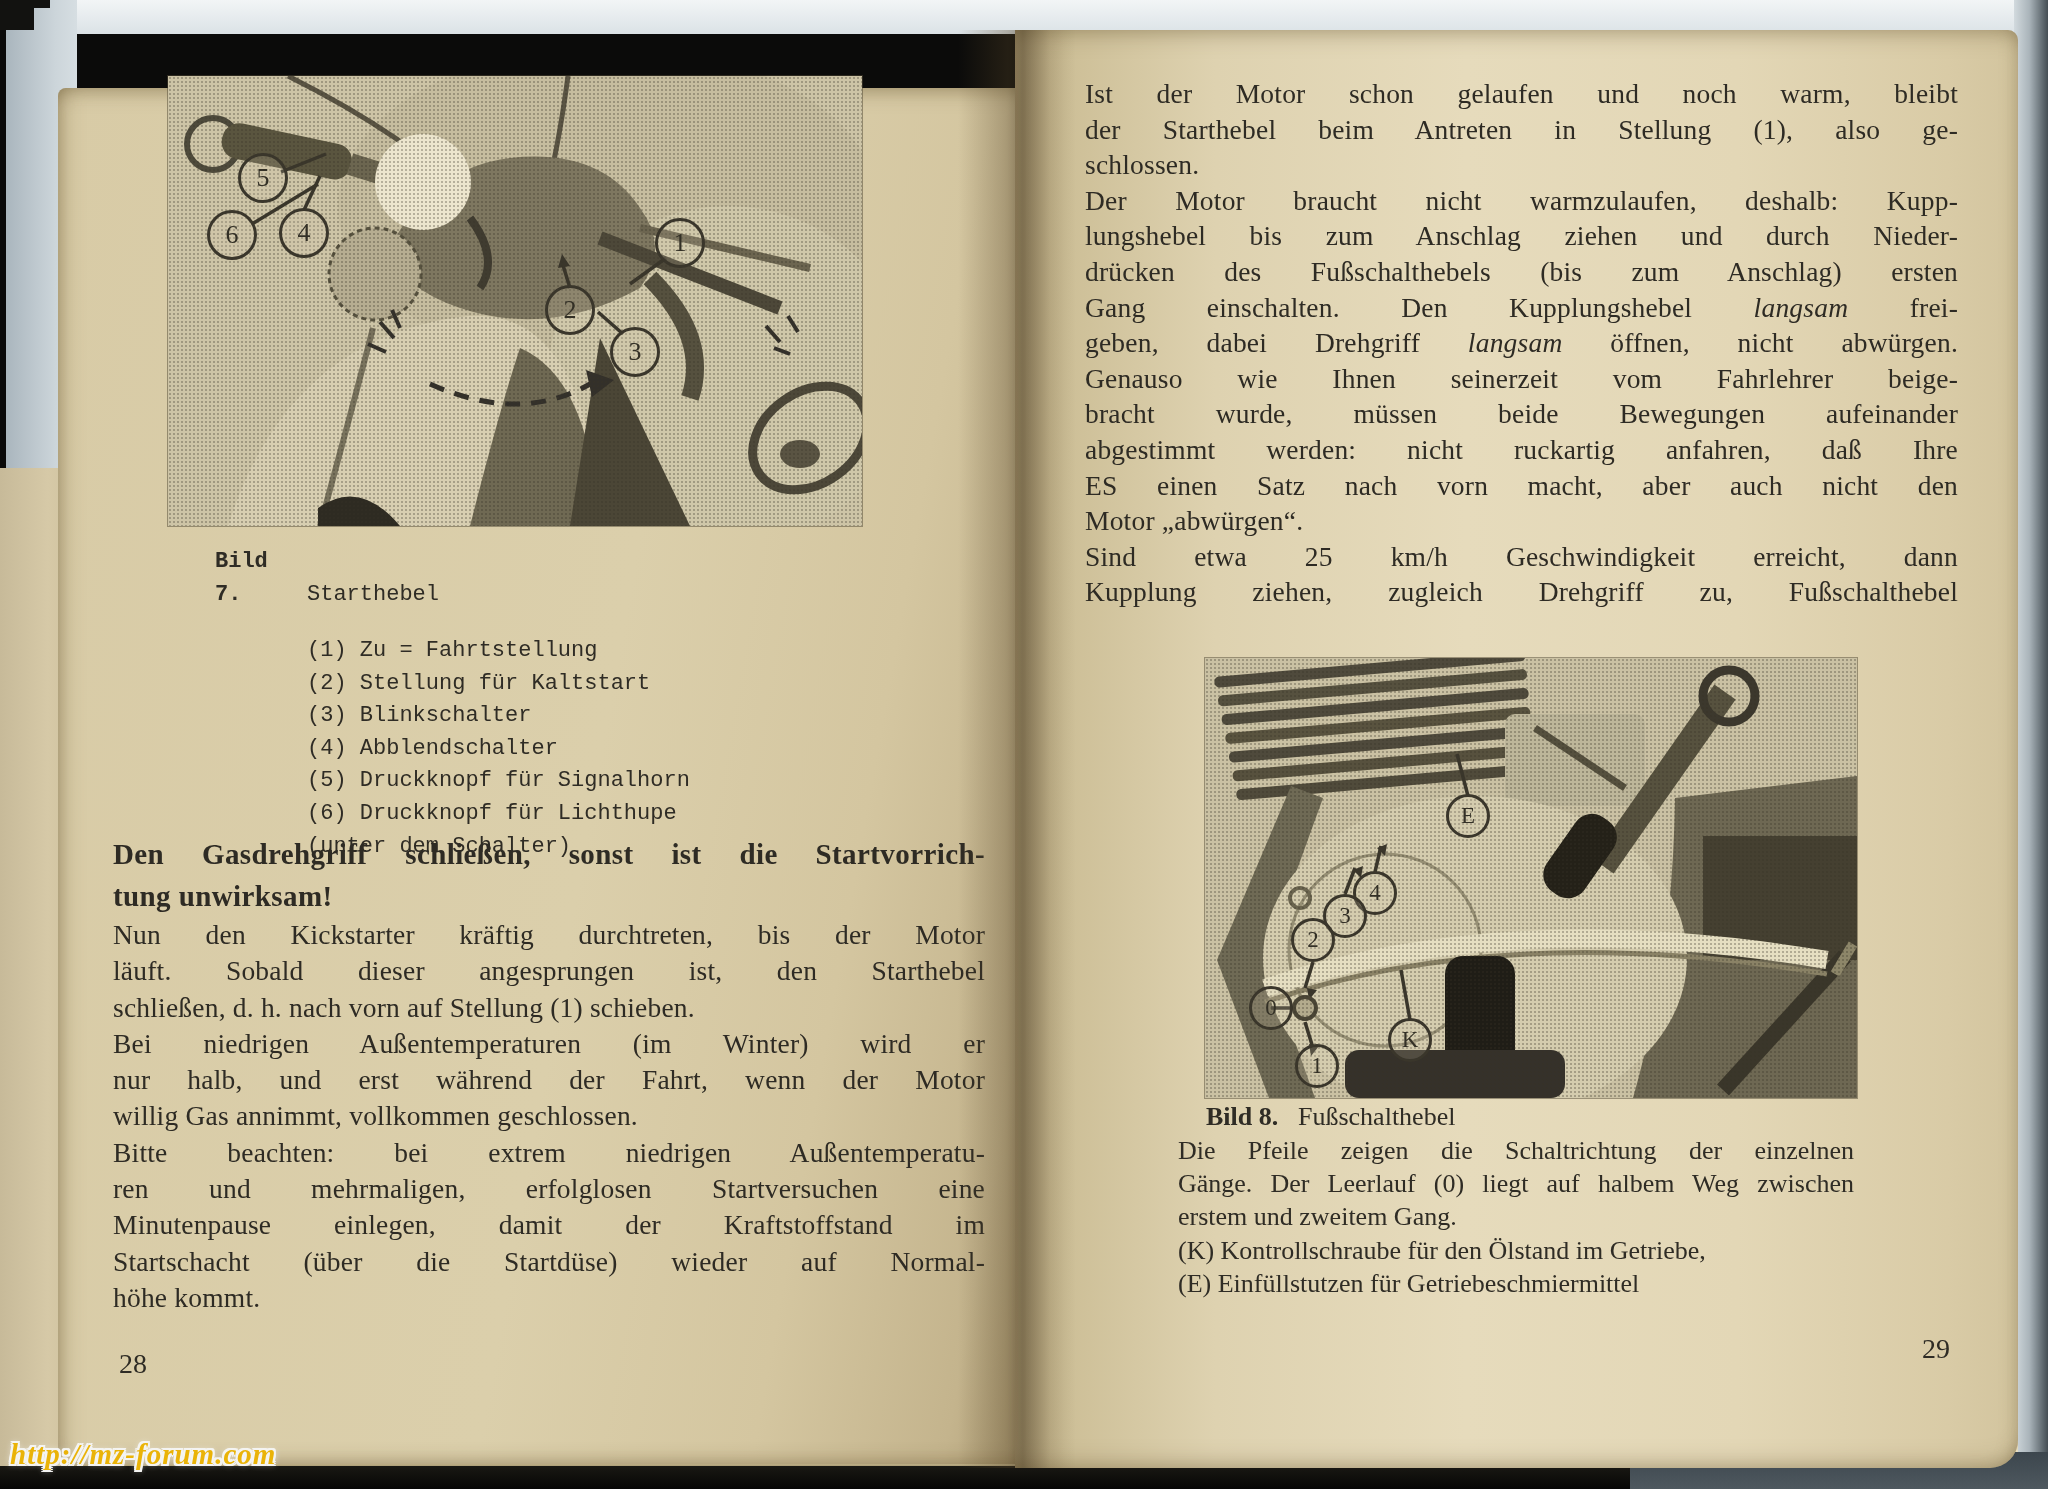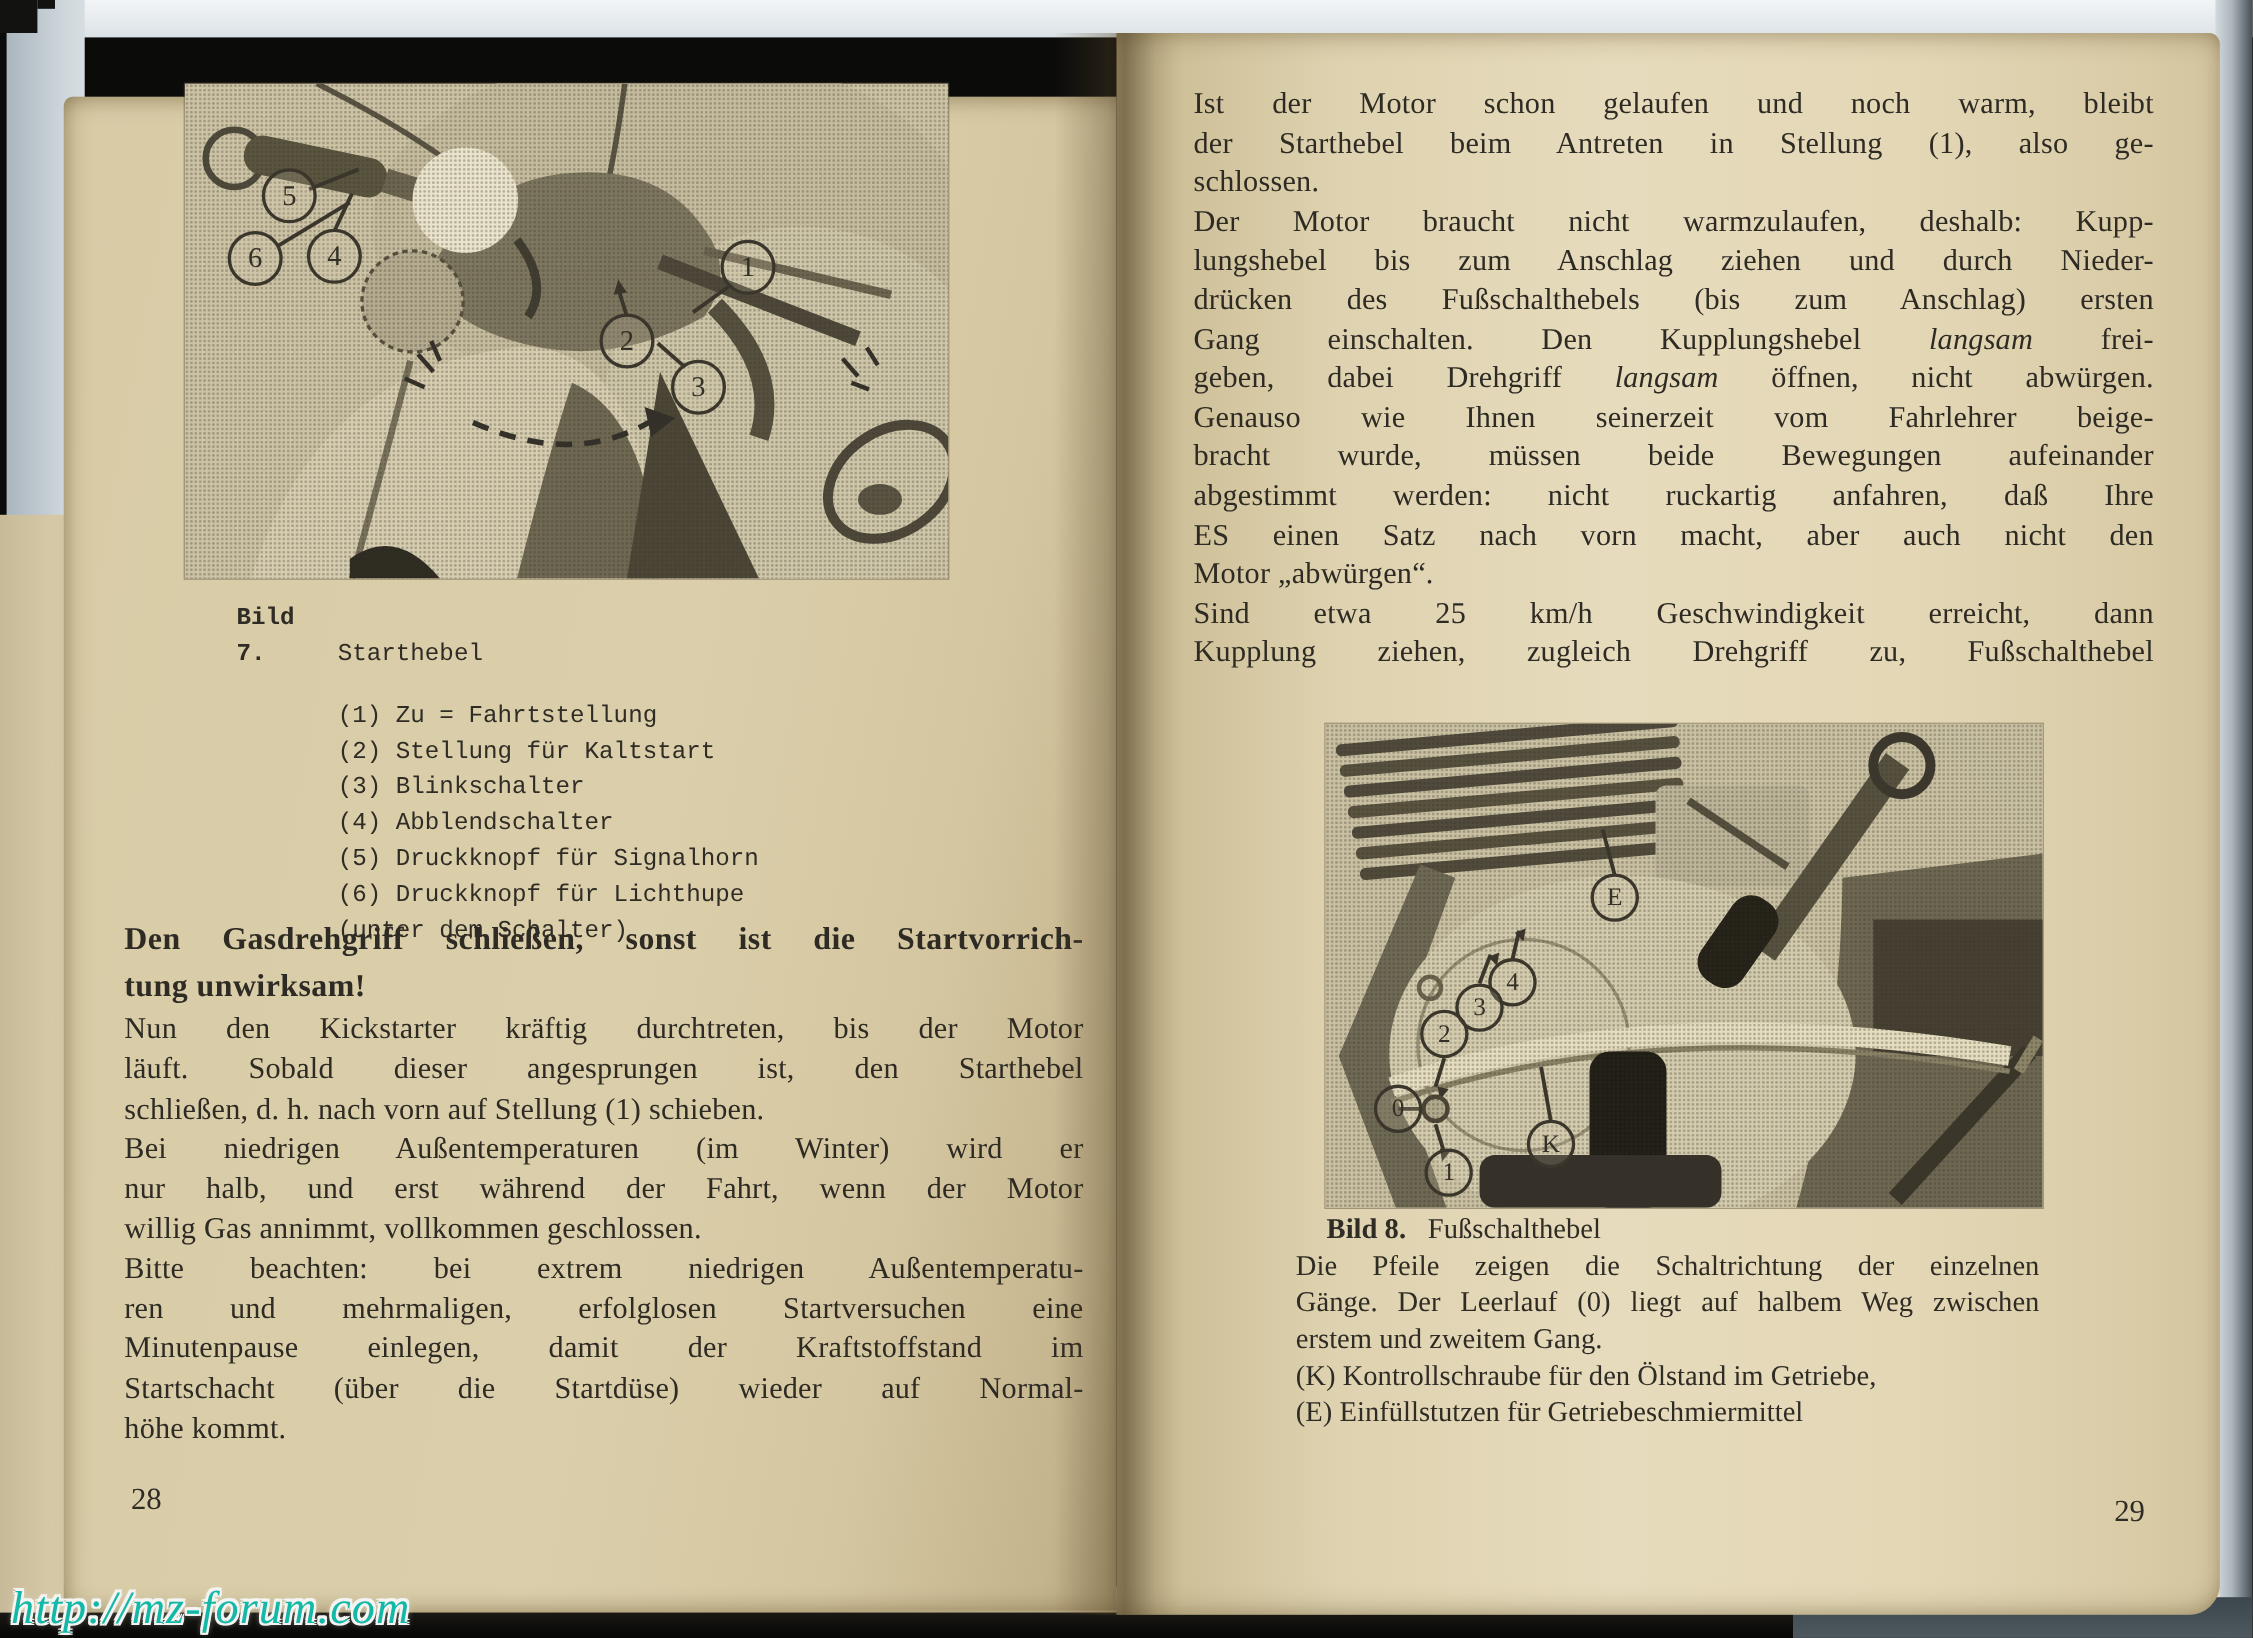--- a/index.html
+++ b/index.html
@@ -40,21 +40,21 @@
   .just{text-align:justify;text-align-last:justify;-moz-text-align-last:justify;}
   .left-body{position:absolute;left:113px;top:917px;width:872px;font-size:27.5px;letter-spacing:.2px;}
   .left-body .line{line-height:36.3px;}
   .heading-block{position:absolute;left:113px;top:833px;width:872px;font-size:29px;font-weight:bold;letter-spacing:.4px;}
   .heading-block .line{line-height:42px;}
   .right-body{position:absolute;left:1085px;top:76px;width:873px;font-size:27.5px;letter-spacing:.2px;}
   .right-body .line{line-height:35.6px;}
   em{font-style:italic;}
   .pagenum{position:absolute;font-size:28px;color:#2f2c25;}
   .pagenum-left{left:119px;top:1348px;}
-  .pagenum-right{left:1922px;top:1333px;margin-top:26px;}
+  .pagenum-right{left:1922px;top:1333px;}
   
   .caption1{position:absolute;left:215px;top:545px;width:650px;font-size:22px;color:#2f2c25;font-family:Liberation Mono, monospace;}
   .caption1 .cap-title-row{line-height:33px;}
   .cap-label{font-weight:bold;display:inline-block;width:92px;}
   .caption1 .cap-items{margin-left:92px;margin-top:24px;}
   .caption1 .cap-item{line-height:32.6px;}
   .caption2{position:absolute;left:1178px;top:1100px;width:676px;font-size:26px;color:#2f2c25;}
   .caption2 .cap-title-row{line-height:33.5px;margin-left:28px;}
   .caption2 .cap-line{line-height:33.4px;}
   
@@ -62,22 +62,22 @@
   .figure svg{position:absolute;left:0;top:0;filter:blur(.6px);}
   .halftone::after{content:"";position:absolute;left:0;top:0;right:0;bottom:0;pointer-events:none;
     background-image:radial-gradient(rgba(55,50,38,.30) 1px,transparent 1.45px);background-size:4px 4px;}
   .fig1{left:168px;top:76px;width:694px;height:450px;}
   .fig2{left:1205px;top:658px;width:652px;height:440px;}
   .co{position:absolute;width:44px;height:44px;border:3px solid #3a362b;border-radius:50%;
       display:flex;align-items:center;justify-content:center;font-size:26px;color:#333026;
       background:rgba(215,206,178,.18);transform:translate(-50%,-50%);z-index:3;}
   .co-sm{width:38px;height:38px;border-width:3px;font-size:23px;}
   
-  .watermark{position:absolute;left:10px;top:1438px;z-index:9;font-size:42px;font-weight:normal;font-style:italic;
-    color:#14b8a6;letter-spacing:1px;
+  .watermark{position:absolute;left:10px;top:1438px;z-index:9;font-size:29px;font-weight:bold;font-style:italic;
+    color:#eab308;letter-spacing:1px;
     text-shadow:-2px -2px 0 #f4f4f2,2px -2px 0 #f4f4f2,-2px 2px 0 #f4f4f2,2px 2px 0 #f4f4f2,
                 0 -2px 0 #f4f4f2,0 2px 0 #f4f4f2,-2px 0 0 #f4f4f2,2px 0 0 #f4f4f2,0 0 7px rgba(255,255,255,.85);}
 </style>
 </head>
 <body>
 
 <div class="stage">
 
   <div class="scan-top"></div>
   <div class="scan-left"></div>

